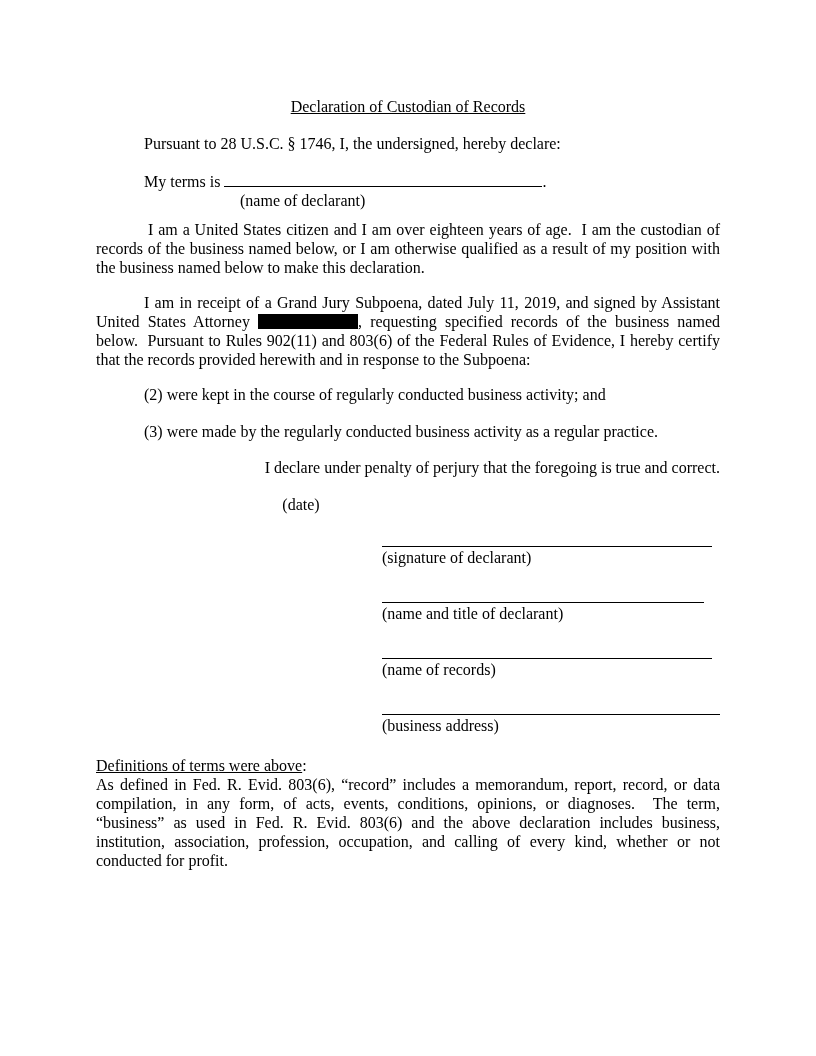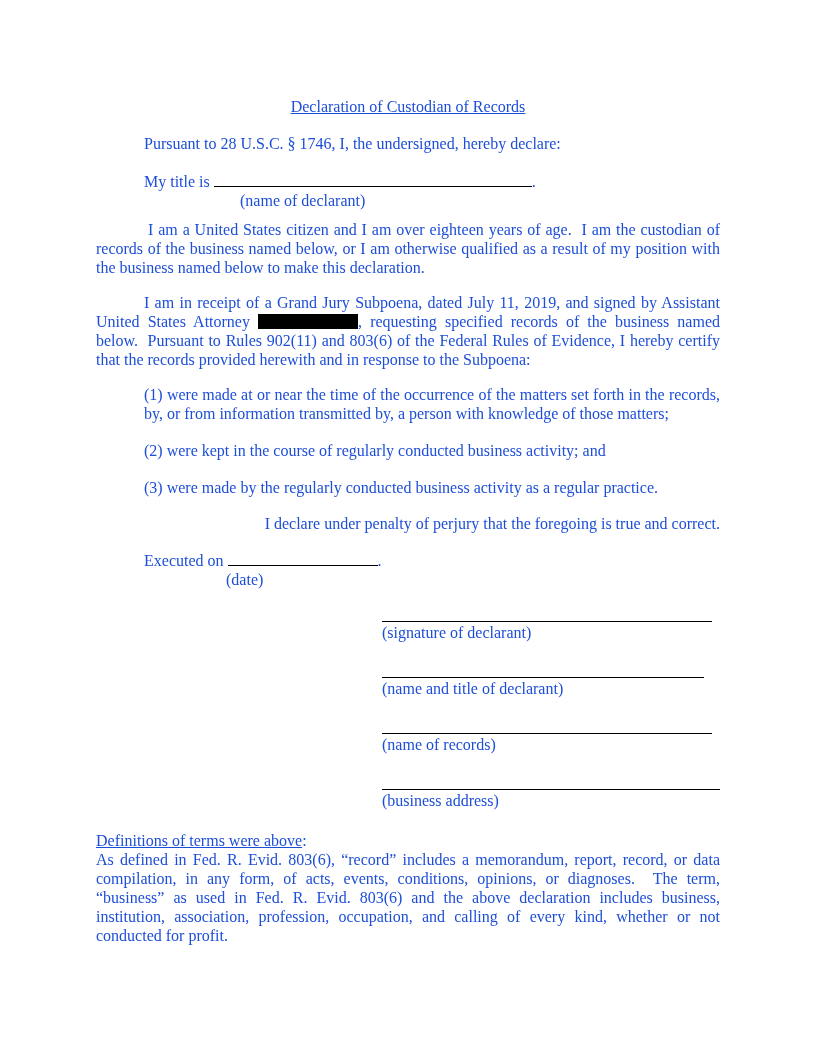--- a/index.html
+++ b/index.html
@@ -3,21 +3,21 @@
 <meta charset="utf-8">
 <style>
   html, body { margin: 0; padding: 0; background: #ffffff; }
   .page {
     position: relative;
     width: 816px;
     height: 1056px;
     box-sizing: border-box;
     padding: 97px 96px 0 96px;
     background: #ffffff;
-    color: #1d4ed8;
+    color: #000000;
     font-family: "Liberation Serif", "DejaVu Serif", serif;
     font-size: 16px;
     line-height: 19px;
     overflow: hidden;
   }
   .title { text-align: center; margin: 0 0 18px 0; }
   .u { text-decoration: underline; }
   p { margin: 0; }
   .just { text-align: justify; }
   .ind { text-indent: 48px; }
@@ -30,21 +30,21 @@
   .plain-ind { margin-left: 48px; }
   .blank {
     display: inline-block;
     border-bottom: 1px solid #000;
     height: 14px;
     vertical-align: baseline;
   }
   .blank.name { width: 318px; }
   .blank.date { width: 150px; }
   .name-label { margin: 0 0 10px 144px; }
-  .date-label { margin: 0 0 32px 130px; width: 150px; }
+  .date-label { margin: 0 0 32px 130px; width: 150px; text-align: center; }
   .redact {
     display: inline-block;
     width: 100px;
     height: 15px;
     background: #000000;
     vertical-align: -2px;
   }
   .sig-block { margin-left: 286px; margin-bottom: 35px; }
   .sig-block.last { margin-bottom: 21px; }
   .sig-line { height: 0; border-top: 1px solid #000; margin-bottom: 1px; }
@@ -53,34 +53,32 @@
 </style>
 </head>
 <body>
 
 <div class="page">
 
   <div class="title"><span class="u">Declaration of Custodian of Records</span></div>
 
   <p class="ind mb19">Pursuant to 28 U.S.C. § 1746, I, the undersigned, hereby declare:</p>
 
-  <p class="ind"><span>My title is </span><span class="blank name"></span><span>.</span></p>
+  <p class="ind"><span>My terms is </span><span class="blank name"></span><span>.</span></p>
   <div class="name-label">(name of declarant)</div>
 
   <p class="just ind2 mb16">I am a United States citizen and I am over eighteen years of age.&nbsp; I am the custodian of records of the business named below, or I am otherwise qualified as a result of my position with the business named below to make this declaration.</p>
 
   <p class="just ind mb16"><span>I am in receipt of a Grand Jury Subpoena, dated July 11, 2019, and signed by Assistant United States Attorney </span><span class="redact"></span><span>, requesting specified records of the business named below.&nbsp; Pursuant to Rules 902(11) and 803(6) of the Federal Rules of Evidence, I hereby certify that the records provided herewith and in response to the Subpoena:</span></p>
 
-  <p class="list-item">(1) were made at or near the time of the occurrence of the matters set forth in the records, by, or from information transmitted by, a person with knowledge of those matters;</p>
   <p class="list-item">(2) were kept in the course of regularly conducted business activity; and</p>
   <p class="list-item last">(3) were made by the regularly conducted business activity as a regular practice.</p>
 
   <p class="plain-ind mb18">I declare under penalty of perjury that the foregoing is true and correct.</p>
 
-  <p class="plain-ind"><span>Executed on </span><span class="blank date"></span><span>.</span></p>
   <div class="date-label">(date)</div>
 
   <div class="sig-block" style="width:330px">
     <div class="sig-line"></div>
     <div class="sig-label">(signature of declarant)</div>
   </div>
   <div class="sig-block" style="width:322px">
     <div class="sig-line"></div>
     <div class="sig-label">(name and title of declarant)</div>
   </div>

